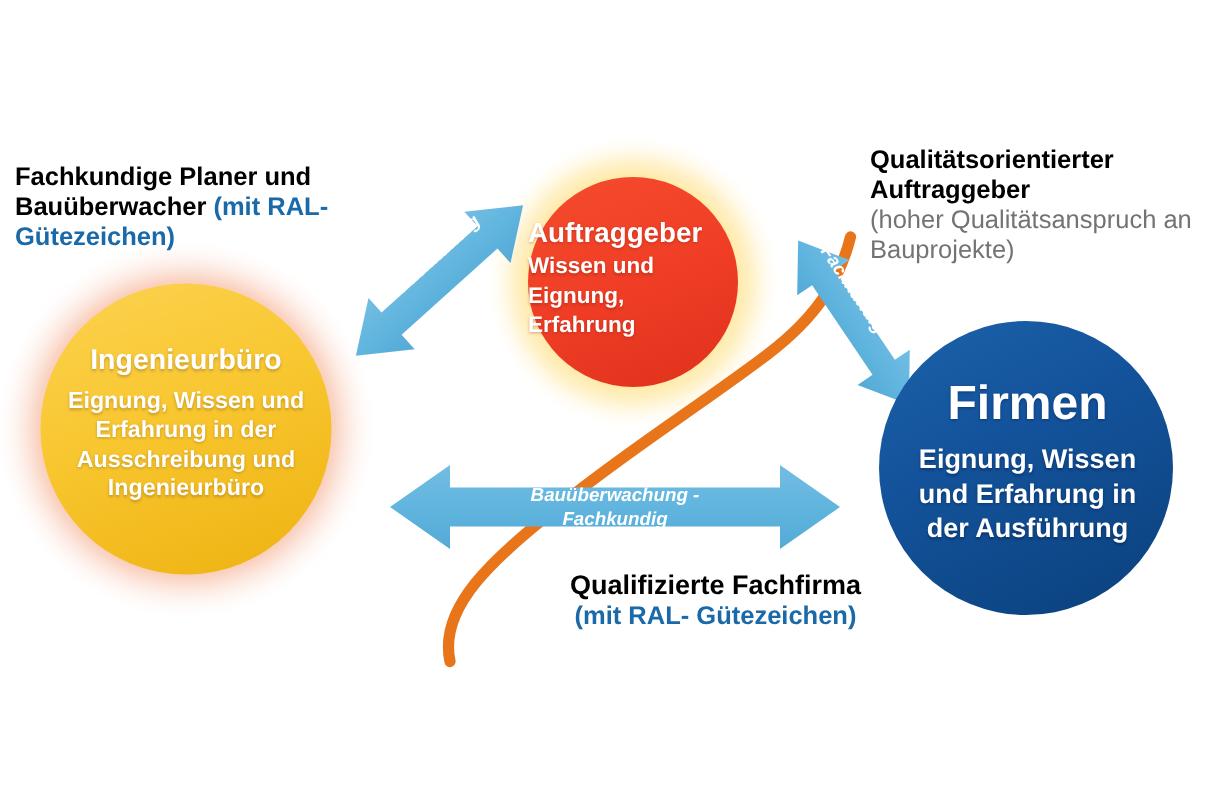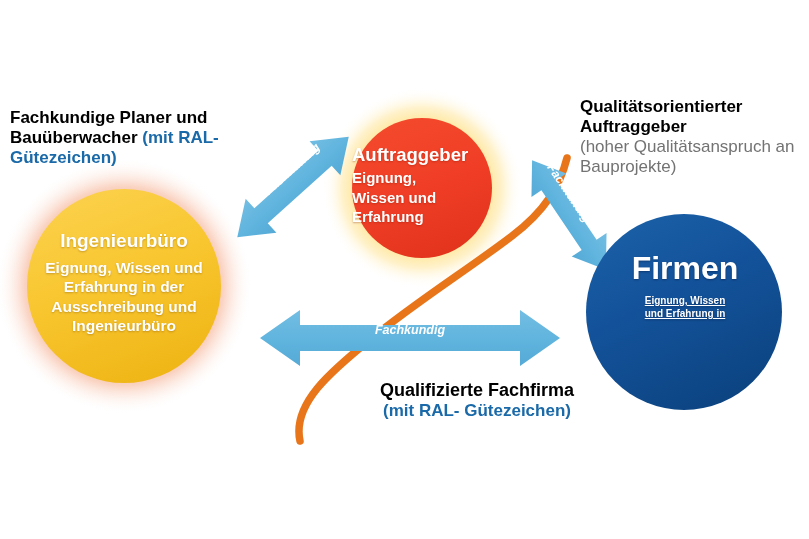--- a/index.html
+++ b/index.html
@@ -115,23 +115,22 @@
     left: 596px;
     top: 250px;
     width: 178px;
     text-shadow: 0 1px 2px rgba(0,20,60,0.45);
   }
   #circle-text-firmen .circle-title {
     font-size: 32px;
     margin-bottom: 8px;
   }
   #circle-text-firmen .circle-sub {
-    font-size: 10px;
+    font-size: 18px;
     line-height: 1.28;
-    text-decoration: underline;
   }
 
   
   .arrow-label {
     position: absolute;
     color: #ffffff;
     font-weight: bold;
     font-style: italic;
     text-align: center;
     pointer-events: none;
@@ -225,39 +224,41 @@
         <div>Eignung, Wissen und</div>
         <div>Erfahrung in der</div>
         <div>Ausschreibung und</div>
         <div>Ingenieurbüro</div>
       </span>
   </div>
 
   <div class="circle-text" id="circle-text-auftraggeber">
     <span class="circle-title">Auftraggeber</span>
     <span class="circle-sub" id="sub-auftraggeber">
+        <div>Wissen und</div>
         <div>Eignung,</div>
-        <div>Wissen und</div>
         <div>Erfahrung</div>
       </span>
   </div>
 
   <div class="circle-text" id="circle-text-firmen">
     <span class="circle-title">Firmen</span>
     <span class="circle-sub" id="sub-firmen">
         <div>Eignung, Wissen</div>
         <div>und Erfahrung in</div>
+        <div>der Ausführung</div>
       </span>
   </div>
 
   <div class="arrow-label" id="arrow-label-left">Fachkundig</div>
 
   <div class="arrow-label" id="arrow-label-right">Fachkundig</div>
 
   <div class="arrow-label" id="arrow-label-bottom">
+    <div>Bauüberwachung -</div>
     <div>Fachkundig</div>
   </div>
 
   <div class="label-block" id="label-planer">
     <div class="lbl-strong">Fachkundige Planer und</div>
     <div><span class="lbl-strong">Bauüberwacher </span><span class="lbl-blue">(mit RAL-</span></div>
     <div class="lbl-blue">Gütezeichen)</div>
   </div>
 
   <div class="label-block" id="label-qualitaetsorientiert">

